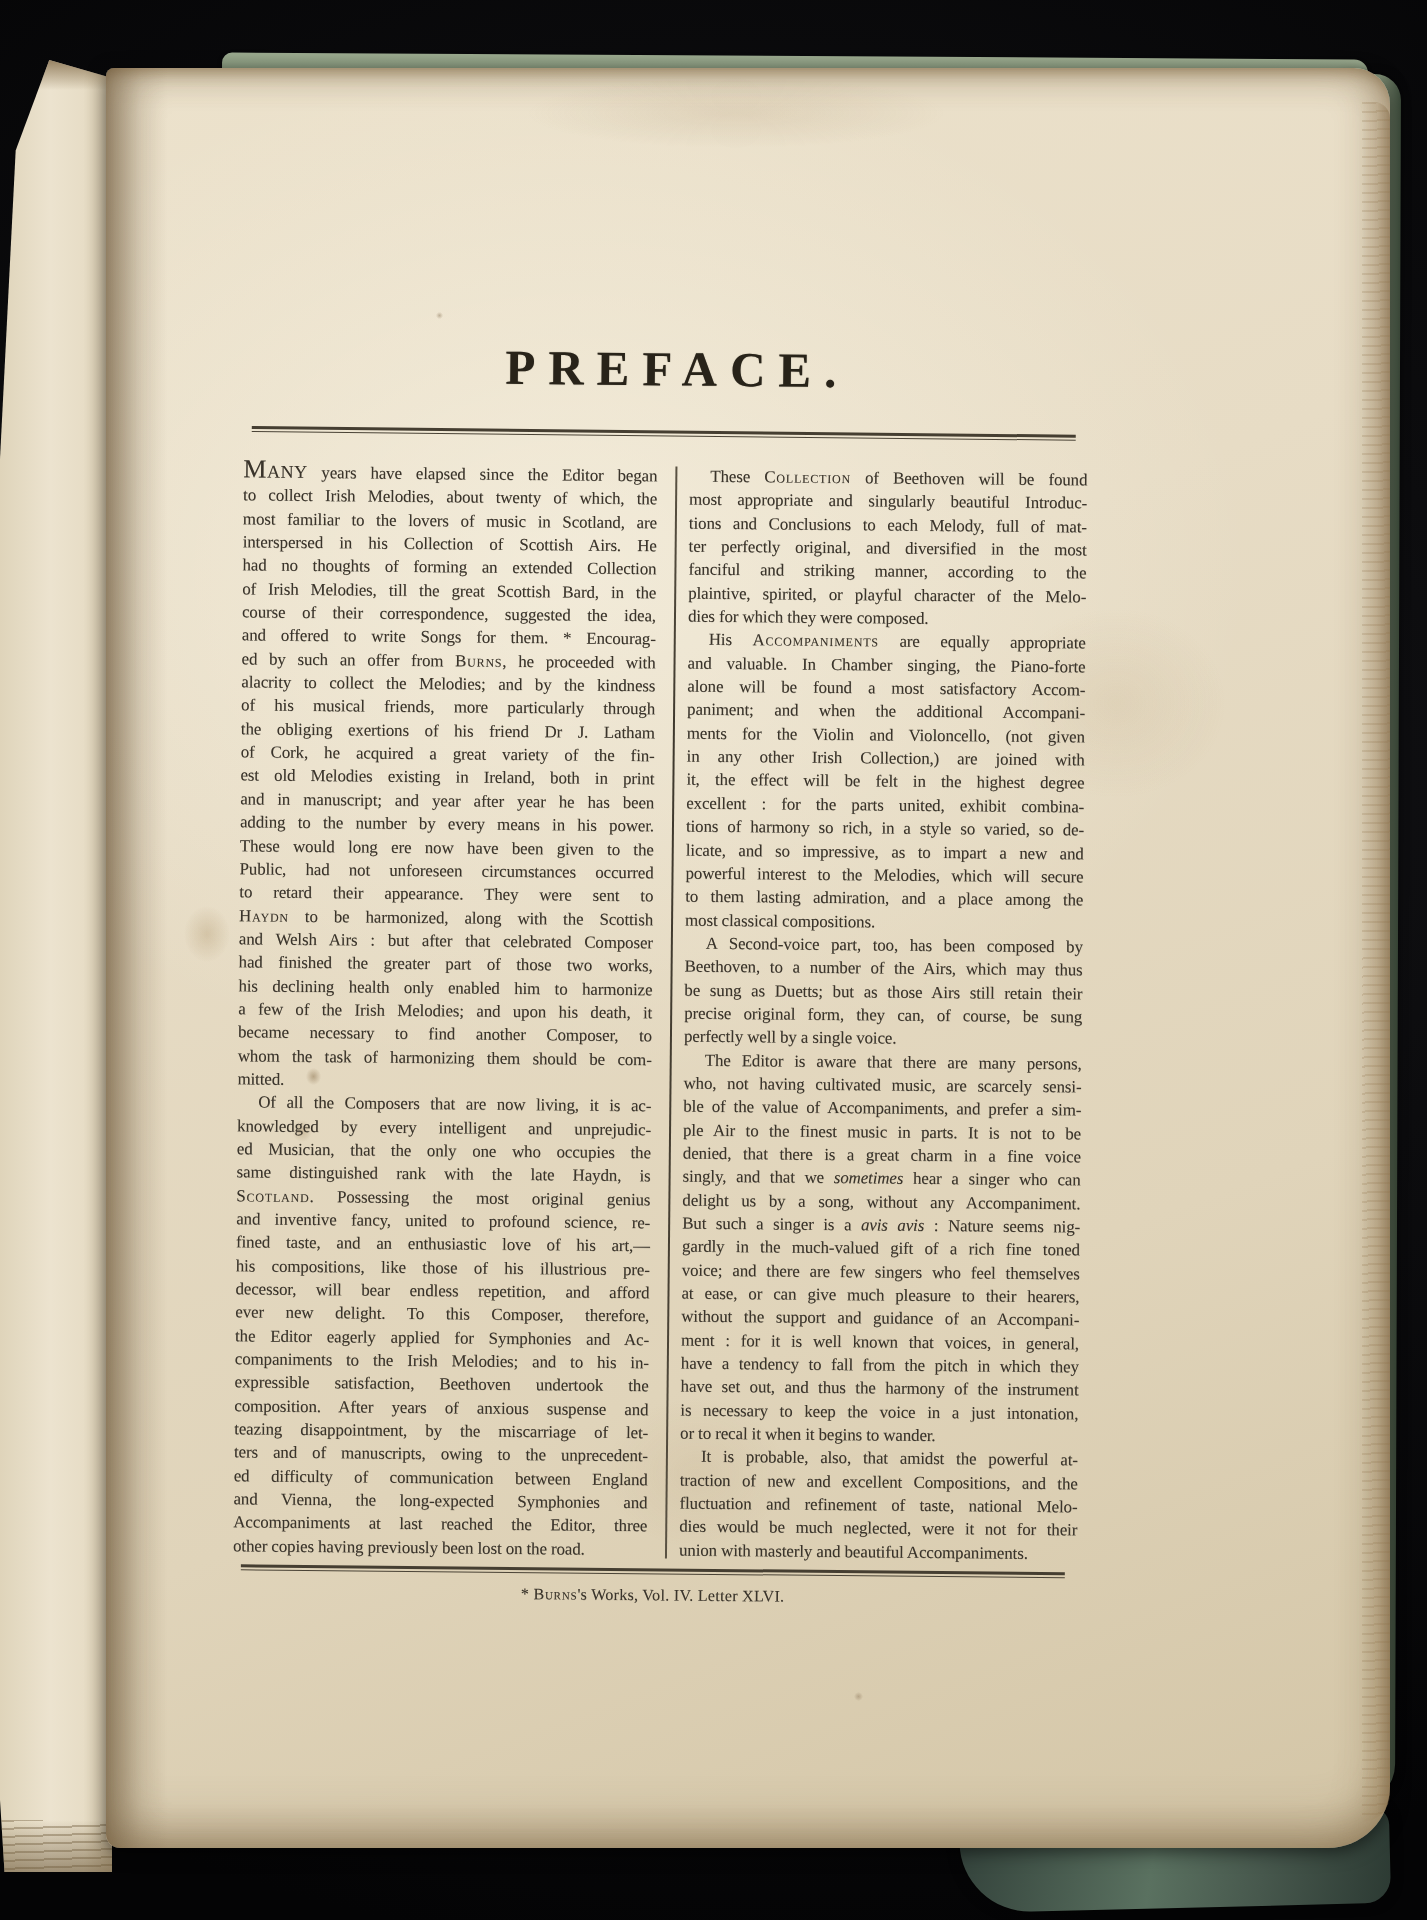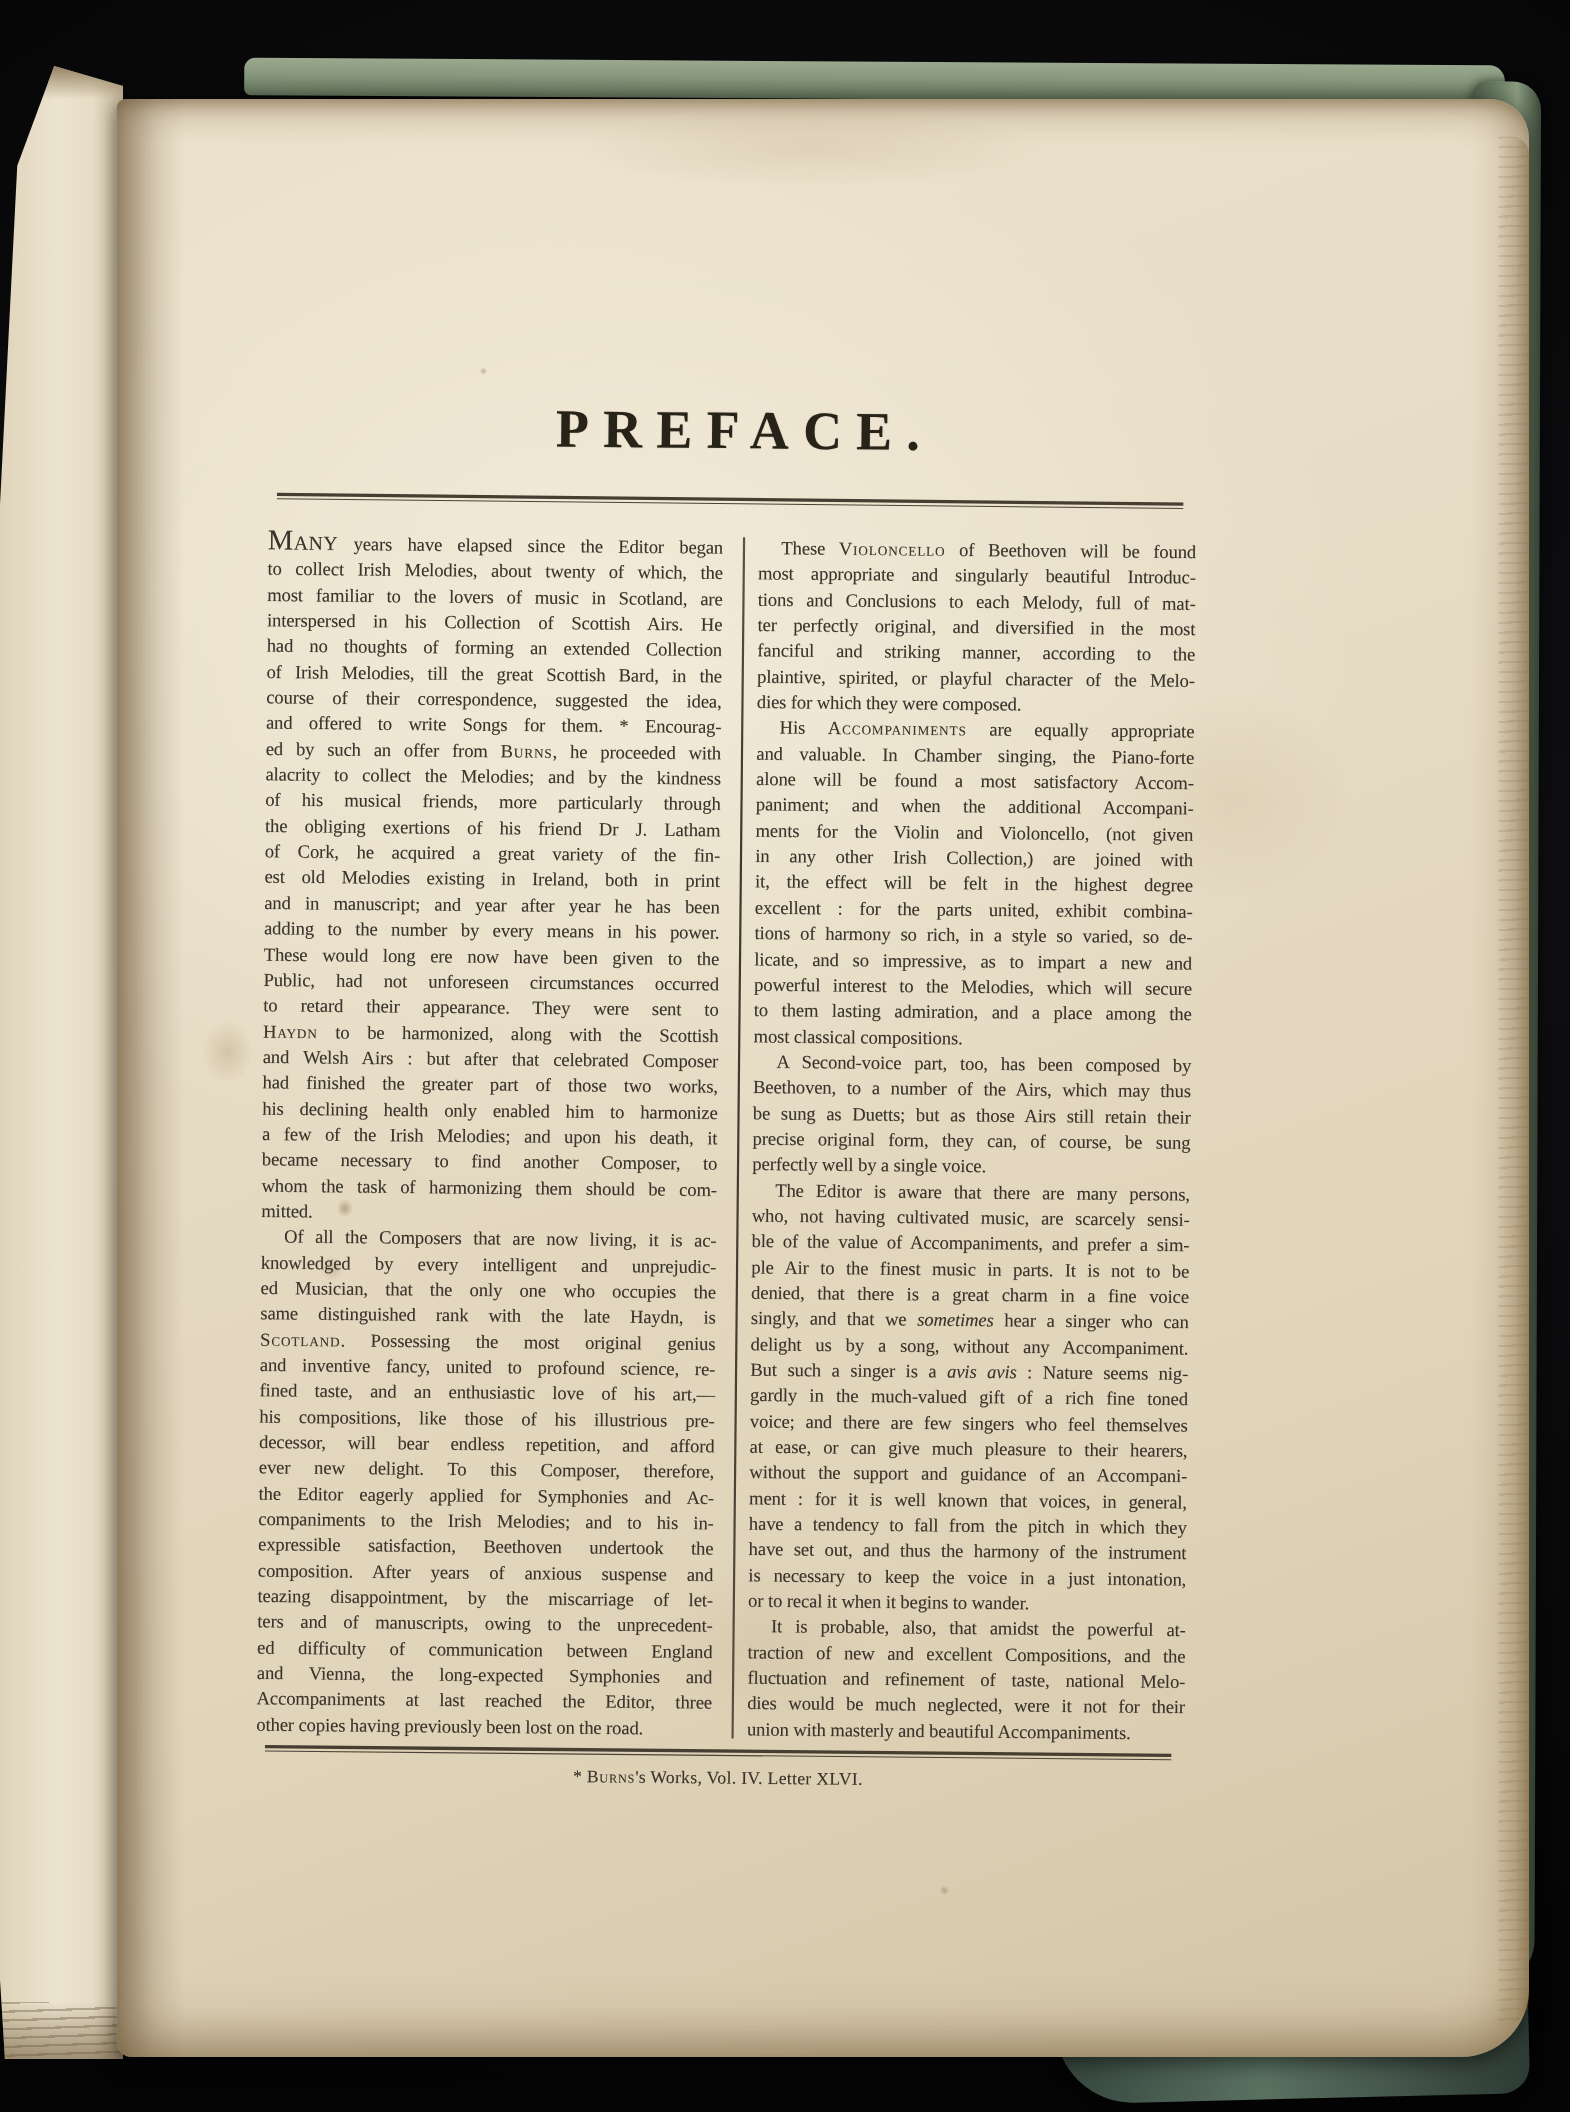--- a/index.html
+++ b/index.html
@@ -38,21 +38,21 @@
     position:absolute;left:0;top:0;width:100%;height:30px;
     background:linear-gradient(180deg,rgba(122,98,62,.75),rgba(122,98,62,0));
   }
   .left-page .edge-bottom{
     position:absolute;left:0;bottom:0;width:100%;height:52px;
     background:repeating-linear-gradient(178deg,rgba(110,90,58,.4) 0 2px,rgba(0,0,0,0) 2px 8px),
                linear-gradient(0deg,rgba(95,75,45,.55),rgba(95,75,45,0));
   }
   
   .page{
-    position:absolute;left:106px;top:90px;width:1284px;height:1780px;
+    position:absolute;left:106px;top:68px;width:1284px;height:1780px;
     background-image:
       radial-gradient(950px 720px at 36% 28%, rgba(255,252,240,.45), rgba(255,252,240,0) 72%),
       linear-gradient(160deg,#ece2cc 0%,#e7dcc5 35%,#e0d4ba 68%,#d3c5a6 100%);
     border-radius:8px 36px 62px 14px;
     box-shadow:
       inset 0 9px 14px -6px rgba(120,92,55,.55),
       inset -16px 0 38px rgba(110,85,50,.30),
       inset 16px 0 42px rgba(100,78,45,.32),
       inset 0 -22px 48px rgba(108,84,50,.30),
       0 4px 18px rgba(0,0,0,.55);
@@ -182,21 +182,21 @@
           <div class="line">ters and of manuscripts, owing to the unprecedent-</div>
           <div class="line">ed difficulty of communication between England</div>
           <div class="line">and Vienna, the long-expected Symphonies and</div>
           <div class="line">Accompaniments at last reached the Editor, three</div>
           <div class="line last">other copies having previously been lost on the road.</div>
         </div>
       </div>
     <div class="col-divider"></div>
     <div class="col col-right">
         <div class="para indent">
-          <div class="line">These <span class="sc">Violoncello</span> of Beethoven will be found</div>
+          <div class="line">These <span class="sc">Collection</span> of Beethoven will be found</div>
           <div class="line">most appropriate and singularly beautiful Introduc-</div>
           <div class="line">tions and Conclusions to each Melody, full of mat-</div>
           <div class="line">ter perfectly original, and diversified in the most</div>
           <div class="line">fanciful and striking manner, according to the</div>
           <div class="line">plaintive, spirited, or playful character of the Melo-</div>
           <div class="line last">dies for which they were composed.</div>
         </div>
         <div class="para indent">
           <div class="line">His <span class="sc">Accompaniments</span> are equally appropriate</div>
           <div class="line">and valuable. In Chamber singing, the Piano-forte</div>

